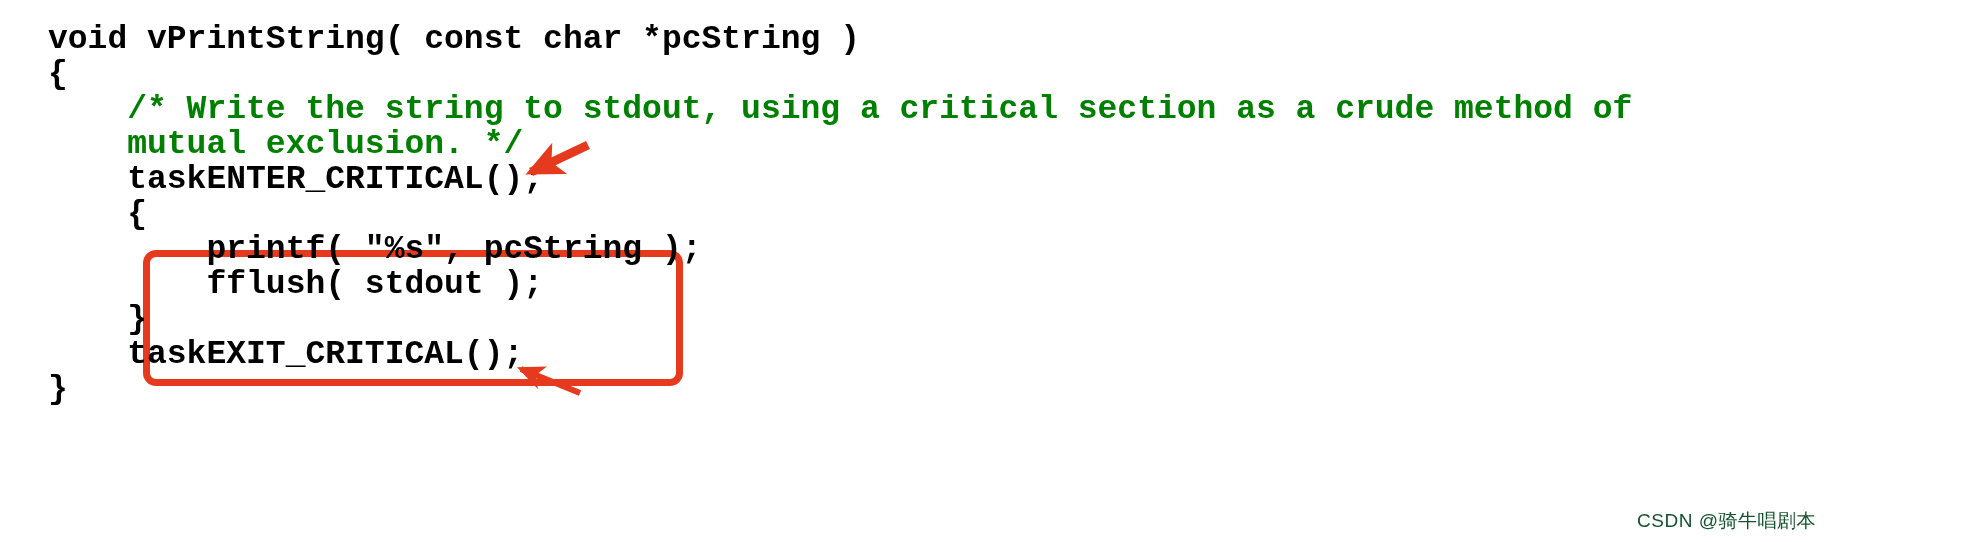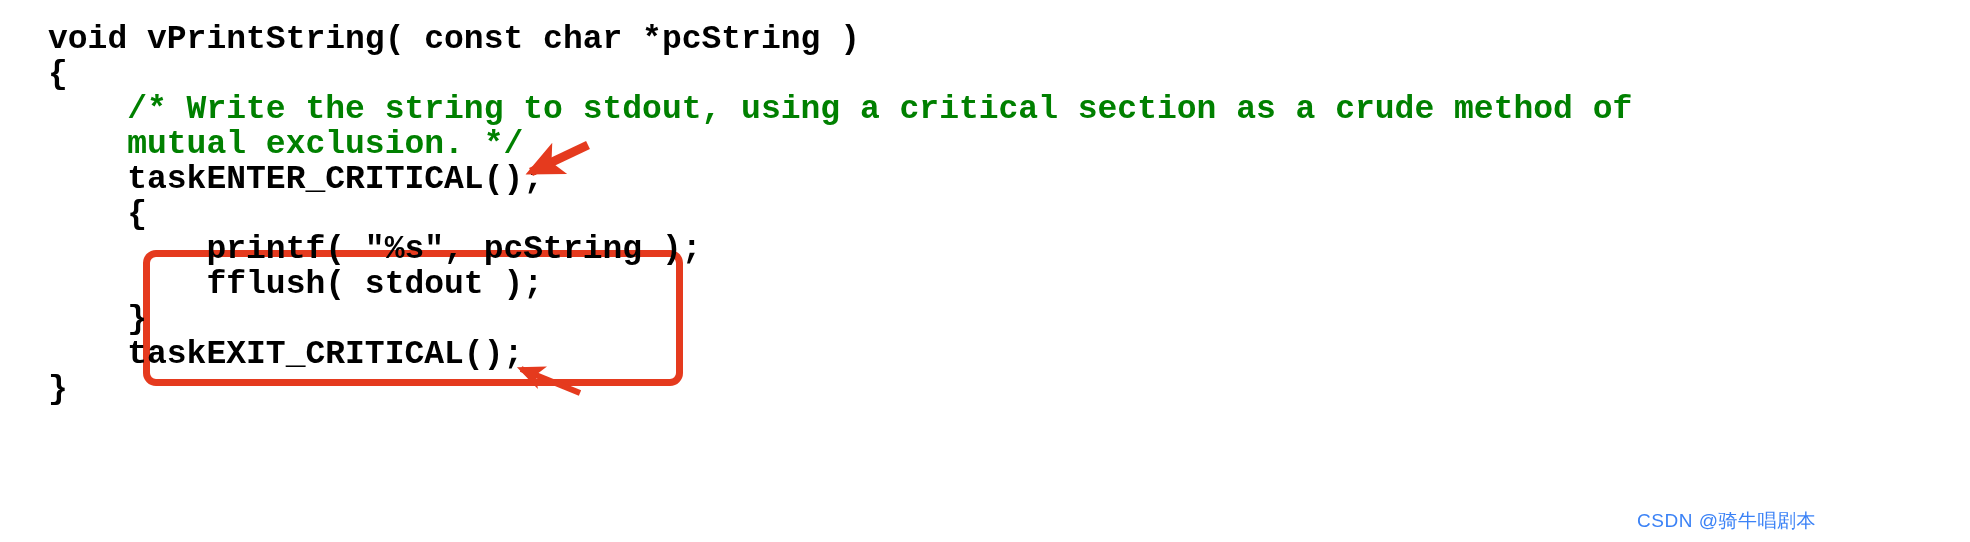--- a/index.html
+++ b/index.html
@@ -102,14 +102,14 @@
 
     <g>
       <line x1="588" y1="145" x2="531" y2="172" stroke="#e53a1e" stroke-width="9" stroke-linecap="butt" marker-end="url(#ah1)"></line>
     </g>
 
     <g>
       <line x1="580" y1="393" x2="521" y2="369" stroke="#e53a1e" stroke-width="6" stroke-linecap="butt" marker-end="url(#ah2)"></line>
     </g>
   </svg>
 
-  <div id="watermark" style="color: #3b82f6;">CSDN @骑牛唱剧本</div>
+  <div id="watermark" style="color: #14532d;">CSDN @骑牛唱剧本</div>
 </div>
 
 </body></html>

